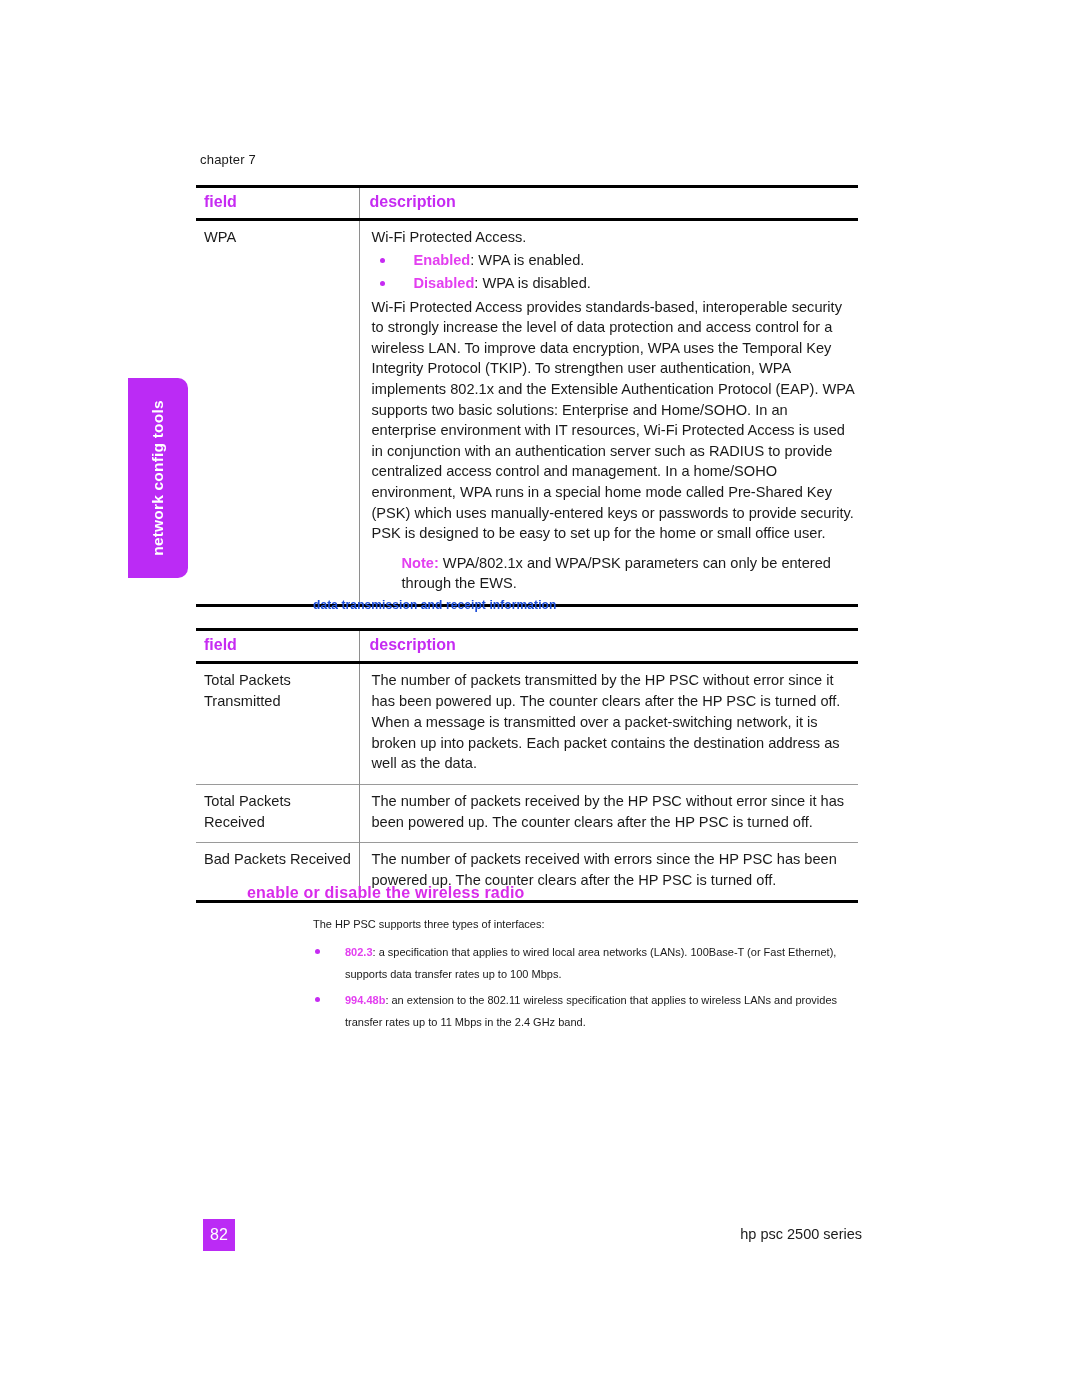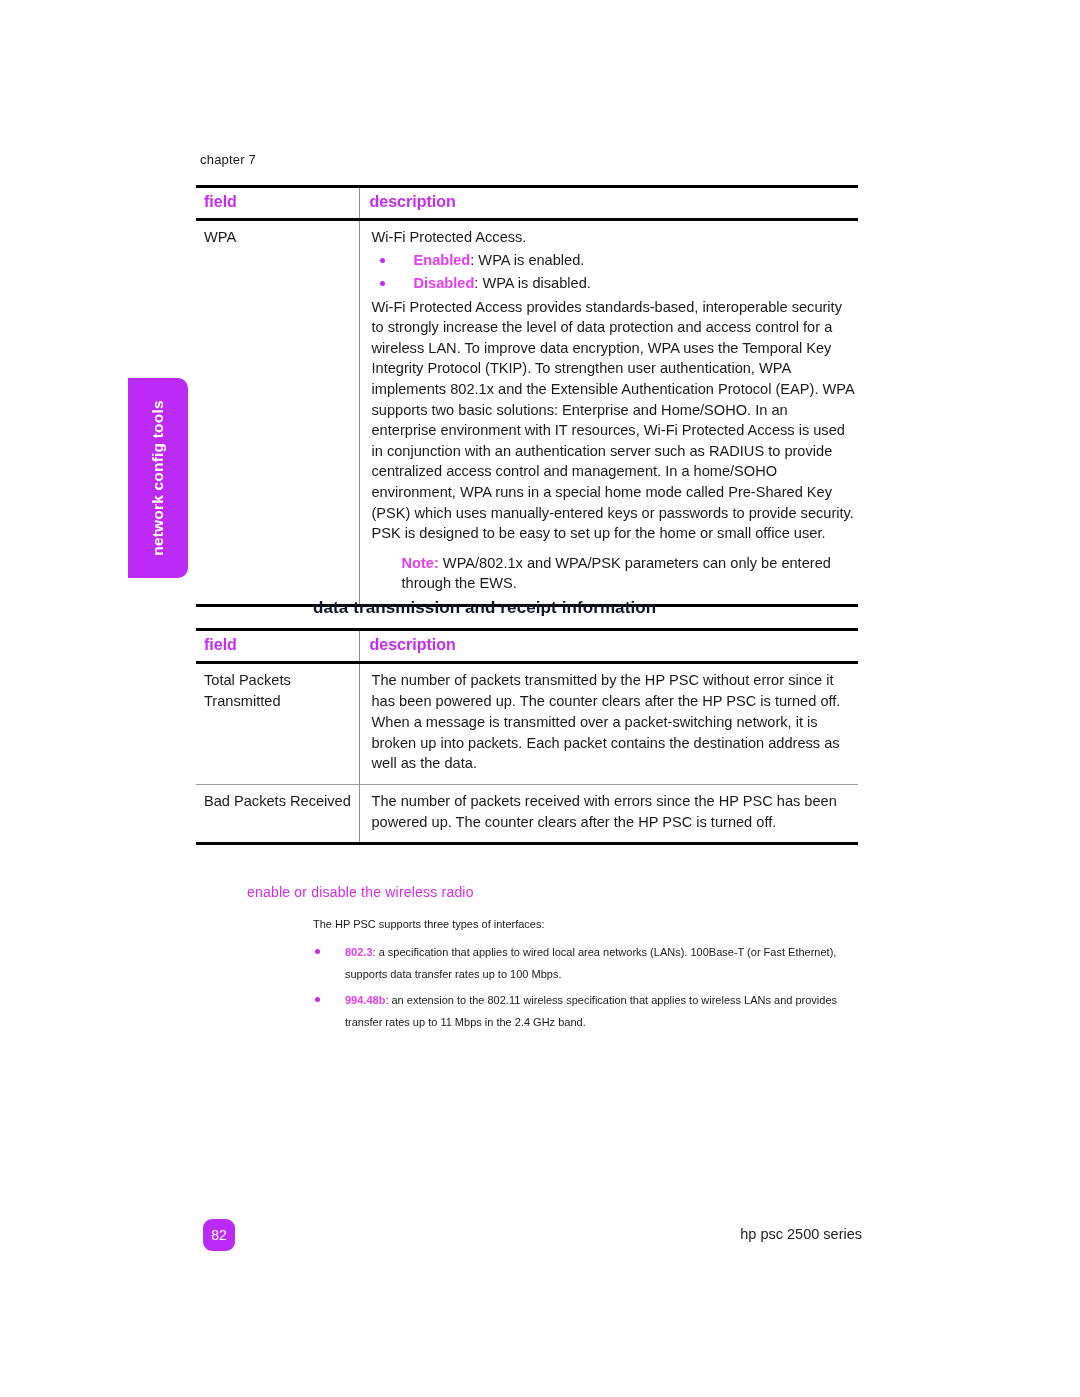--- a/index.html
+++ b/index.html
@@ -139,33 +139,33 @@
     line-height: 20.6px;
   }
   .note-label {
     color: #e33ff0;
     font-weight: bold;
   }
 
   
   .sub-heading {
     position: absolute;
-    font-size: 17px;
-    font-weight: bold;
-    color: #0f172a;
+    font-size: 12px;
+    font-weight: bold;
+    color: #1d4ed8;
     letter-spacing: 0.1px;
   }
 
   
   .section-heading {
     position: absolute;
     left: 247px;
     top: 884px;
-    font-size: 14px;
-    font-weight: normal;
+    font-size: 16px;
+    font-weight: bold;
     color: #d82bea;
     letter-spacing: 0.2px;
   }
   .section-body {
     position: absolute;
     left: 313px;
     top: 913px;
     width: 552px;
     font-size: 11px;
     line-height: 22px;
@@ -184,26 +184,26 @@
   }
 
   
   #footer-page-badge {
     position: absolute;
     left: 203px;
     top: 1219px;
     width: 32px;
     height: 32px;
     background: #bb2bf5;
-    border-radius: 9px;
+    border-radius: 0;
     display: flex;
     align-items: center;
     justify-content: center;
     color: #ffffff;
-    font-size: 14px;
+    font-size: 16px;
   }
   #footer-product {
     position: absolute;
     right: 218px;
     top: 1226px;
     font-size: 14.5px;
     color: #1a1a1a;
   }
 </style>
 </head>
@@ -264,20 +264,26 @@
 
       <tr>
         <td class="field-cell">Total Packets
 Transmitted</td>
         <td class="desc-cell">
           <p class="cell-p">The number of packets transmitted by the HP PSC without error since it has been powered up. The counter clears after the HP PSC is turned off.</p>
           <p class="cell-p">When a message is transmitted over a packet-switching network, it is broken up into packets. Each packet contains the destination address as well as the data.</p>
         </td>
       </tr>
 
+      <tr class="rowline">
+        <td class="field-cell">Total Packets Received</td>
+        <td class="desc-cell">
+          <p class="cell-p">The number of packets received by the HP PSC without error since it has been powered up. The counter clears after the HP PSC is turned off.</p>
+        </td>
+      </tr>
 
       <tr class="rowline last-row">
         <td class="field-cell">Bad Packets Received</td>
         <td class="desc-cell">
           <p class="cell-p">The number of packets received with errors since the HP PSC has been powered up. The counter clears after the HP PSC is turned off.</p>
         </td>
       </tr>
 
     </tbody>
   </table>

